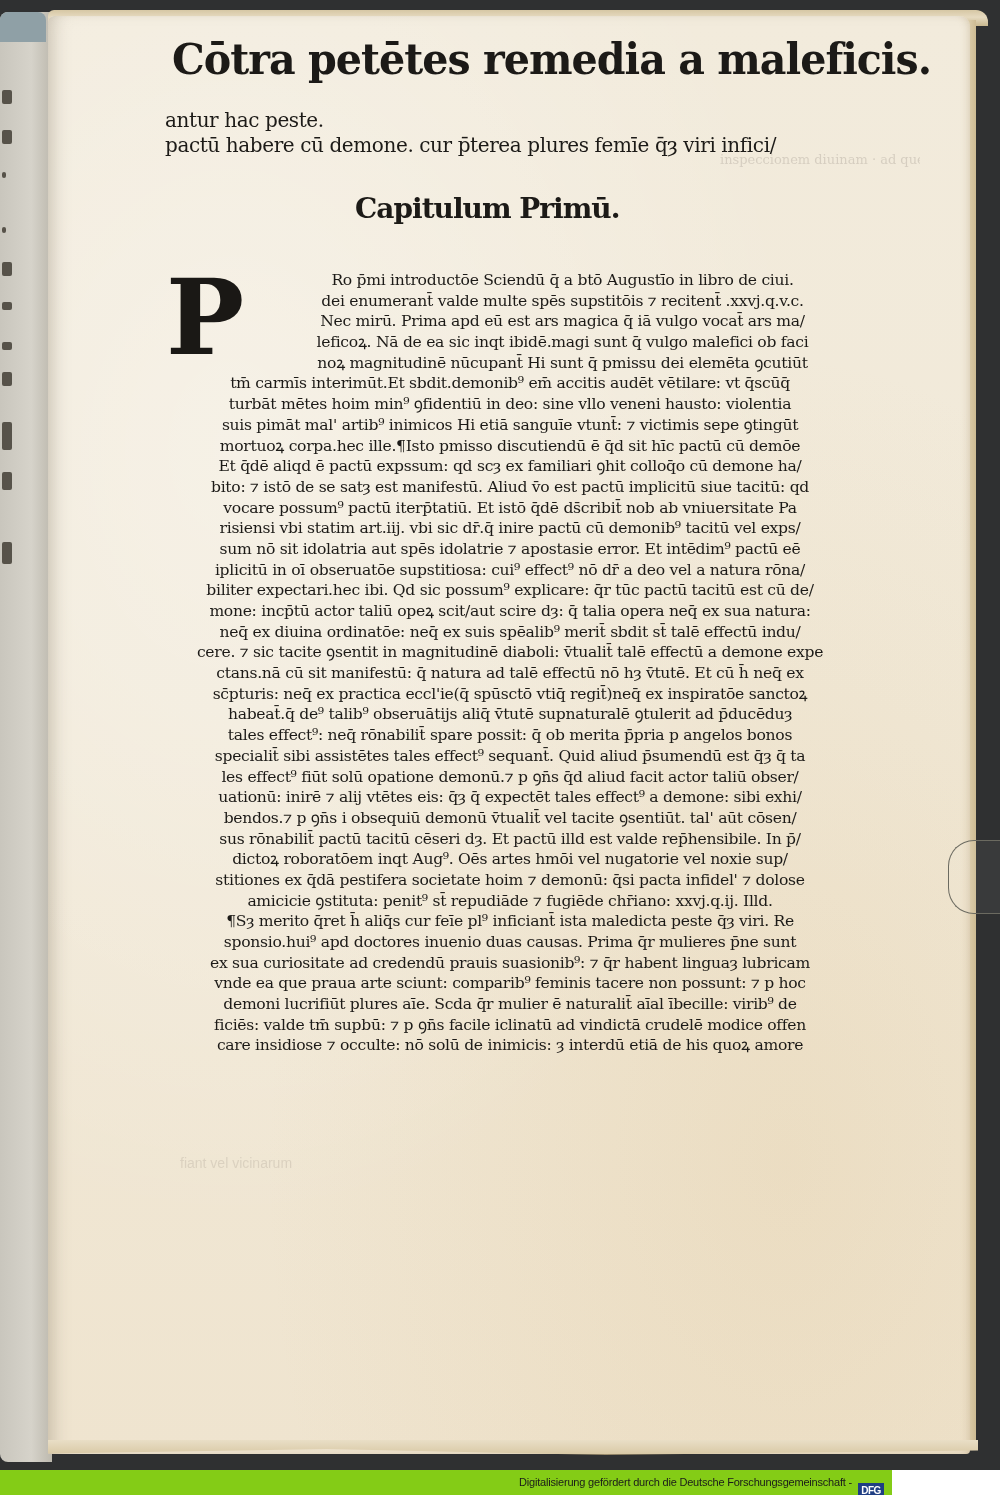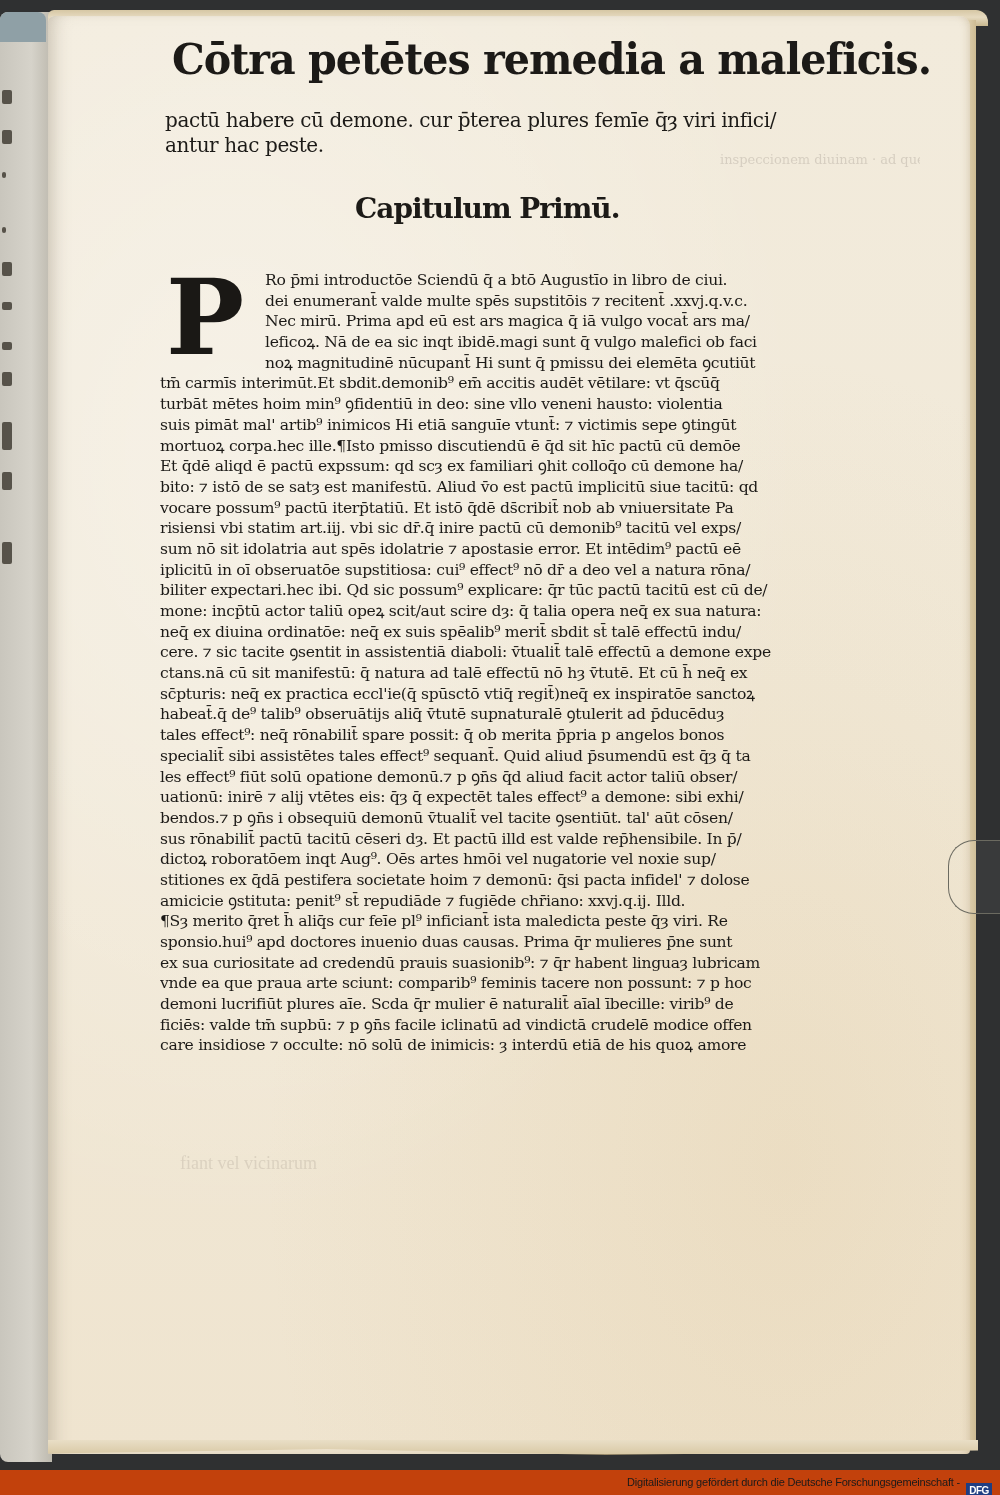--- a/index.html
+++ b/index.html
@@ -81,36 +81,36 @@
     position: absolute; left: 162px; top: 268px; width: 86px; height: 100px;
     font-family: "DejaVu Serif", serif; font-weight: bold;
     font-size: 104px; line-height: 100px; color: #1a1815;
     text-align: center;
   }
   .body-text {
     position: absolute; left: 160px; top: 270px; width: 700px;
     font-family: "DejaVu Serif", serif; font-size: 15.6px; line-height: 20.7px;
     color: #1c1a17; letter-spacing: -0.3px;
   }
-  .body-text .ln { white-space: nowrap; overflow: hidden; height: 20.7px; }
+  .body-text .ln { white-space: nowrap; overflow: hidden; height: 20.7px; text-align: center; }
   .body-text .ln.indent { padding-left: 105px; }
   .bleed-through {
     position: absolute; left: 720px; top: 150px; width: 200px; height: 90px;
     color: rgba(90,80,70,.18); font-size: 13px; line-height: 19px;
     font-family: "DejaVu Serif", serif; white-space: nowrap; overflow: hidden;
   }
   .bleed-bottom {
     position: absolute; left: 180px; top: 1150px; width: 300px; height: 60px;
-    color: rgba(90,80,70,.14); font-size: 18px; line-height: 26px;
-    font-family: Liberation Serif, serif; white-space: nowrap;
+    color: rgba(90,80,70,.14); font-size: 14px; line-height: 26px;
+    font-family: Liberation Sans, sans-serif; white-space: nowrap;
   }
   
   .footer {
-    position: absolute; left: 0; top: 1470px; width: 1000px; height: 25px;
-    background: #c2410c;
+    position: absolute; left: 0; top: 1470px; width: 892px; height: 25px;
+    background: #84cc16;
   }
   .footer-text {
     position: absolute; right: 40px; top: 6px;
     font-family: "Liberation Sans", sans-serif; font-size: 11px; color: #1a1a1a;
     letter-spacing: -0.2px; white-space: nowrap;
   }
   .dfg-logo {
     position: absolute; right: 8px; top: 5px; width: 26px; height: 15px;
     background: #1f3e83; color: #ffffff;
     font-family: "Liberation Sans", sans-serif; font-weight: bold; font-size: 10px;
@@ -140,22 +140,22 @@
   <div class="page"></div>
   <div class="page-bottom-edge"></div>
   <div class="clasp"></div>
 
   <div class="bleed-through">inspeccionem diuinam · ad questiones fine</div>
   <div class="bleed-bottom">fiant vel vicinarum</div>
 
   <div class="title">Cōtra petētes remedia a maleficis.</div>
 
   <div class="subhead">
+    <div>antur hac peste.</div>
     <div>pactū habere cū demone. cur p̄terea plures femīe q̄ȝ viri infici/</div>
-    <div>antur hac peste.</div>
   </div>
 
   <div class="chapter">Capitulum Primū.</div>
 
   <div class="initial">P</div>
 
   <div class="body-text">
     <div class="ln indent">Ro p̄mi introductōe Sciendū q̄ a btō Augustīo in libro de ciui.</div>
     <div class="ln indent">dei enumerant̄ valde multe spēs supstitōis ⁊ recitent̄ .xxvj.q.v.c.</div>
     <div class="ln indent">Nec mirū. Prima apd eū est ars magica q̄ iā vulgo vocat̄ ars ma/</div>
@@ -167,21 +167,21 @@
     <div class="ln">mortuoꝝ corpa.hec ille.¶Isto pmisso discutiendū ē q̄d sit hīc pactū cū demōe</div>
     <div class="ln">Et q̄dē aliqd ē pactū expssum: qd scȝ ex familiari ꝯhit colloq̄o cū demone ha/</div>
     <div class="ln">bito: ⁊ istō de se satȝ est manifestū. Aliud v̄o est pactū implicitū siue tacitū: qd</div>
     <div class="ln">vocare possum⁹ pactū iterp̄tatiū. Et istō q̄dē ds̄cribit̄ nob ab vniuersitate Pa</div>
     <div class="ln">risiensi vbi statim art.iij. vbi sic dr̄.q̄ inire pactū cū demonib⁹ tacitū vel exps/</div>
     <div class="ln">sum nō sit idolatria aut spēs idolatrie ⁊ apostasie error. Et intēdim⁹ pactū eē</div>
     <div class="ln">iplicitū in oī obseruatōe supstitiosa: cui⁹ effect⁹ nō dr̄ a deo vel a natura rōna/</div>
     <div class="ln">biliter expectari.hec ibi. Qd sic possum⁹ explicare: q̄r tūc pactū tacitū est cū de/</div>
     <div class="ln">mone: incp̄tū actor taliū opeꝝ scit/aut scire dȝ: q̄ talia opera neq̄ ex sua natura:</div>
     <div class="ln">neq̄ ex diuina ordinatōe: neq̄ ex suis spēalib⁹ merit̄ sbdit st̄ talē effectū indu/</div>
-    <div class="ln">cere. ⁊ sic tacite ꝯsentit in assistentiā diaboli: v̄tualit̄ talē effectū a demone expe</div>
+    <div class="ln">cere. ⁊ sic tacite ꝯsentit in magnitudinē diaboli: v̄tualit̄ talē effectū a demone expe</div>
     <div class="ln">ctans.nā cū sit manifestū: q̄ natura ad talē effectū nō hȝ v̄tutē. Et cū h̄ neq̄ ex</div>
     <div class="ln">sc̄pturis: neq̄ ex practica eccl'ie(q̄ spūsctō vtiq̄ regit̄)neq̄ ex inspiratōe sanctoꝝ</div>
     <div class="ln">habeat̄.q̄ de⁹ talib⁹ obseruātijs aliq̄ v̄tutē supnaturalē ꝯtulerit ad p̄ducēduȝ</div>
     <div class="ln">tales effect⁹: neq̄ rōnabilit̄ spare possit: q̄ ob merita p̄pria p angelos bonos</div>
     <div class="ln">specialit̄ sibi assistētes tales effect⁹ sequant̄. Quid aliud p̄sumendū est q̄ȝ q̄ ta</div>
     <div class="ln">les effect⁹ fiūt solū opatione demonū.⁊ p ꝯn̄s q̄d aliud facit actor taliū obser/</div>
     <div class="ln">uationū: inirē ⁊ alij vtētes eis: q̄ȝ q̄ expectēt tales effect⁹ a demone: sibi exhi/</div>
     <div class="ln">bendos.⁊ p ꝯn̄s i obsequiū demonū v̄tualit̄ vel tacite ꝯsentiūt. tal' aūt cōsen/</div>
     <div class="ln">sus rōnabilit̄ pactū tacitū cēseri dȝ. Et pactū illd est valde rep̄hensibile. In p̄/</div>
     <div class="ln">dictoꝝ roboratōem inqt Aug⁹. Oēs artes hmōi vel nugatorie vel noxie sup/</div>

